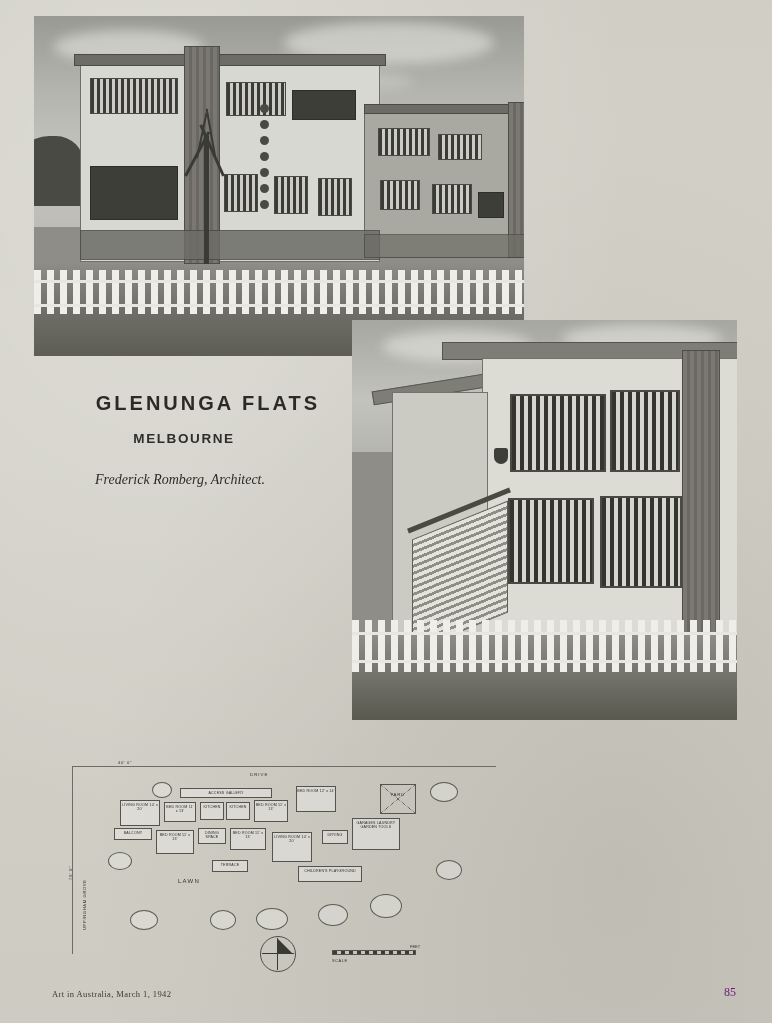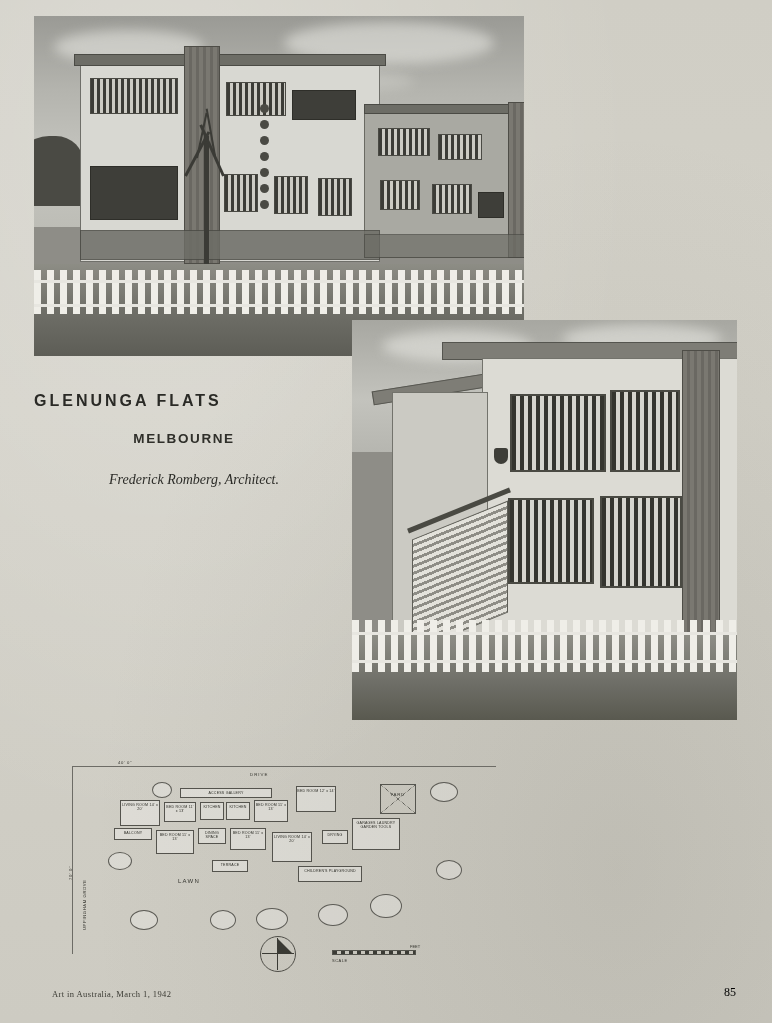--- a/index.html
+++ b/index.html
@@ -145,45 +145,45 @@
   .stair {
     position: absolute;
     background: repeating-linear-gradient(180deg, #e3e2db 0 4px, #8e8d86 4px 7px);
     border: 1px solid #5d5d56;
     box-sizing: border-box;
   }
 
   
   .title {
     position: absolute;
-    left: 34px;
+    left: 20px;
     top: 392px;
     width: 300px;
-    text-align: left;
+    text-align: right;
     font-family: "Liberation Sans", sans-serif;
     font-weight: bold;
-    font-size: 16px;
+    font-size: 20px;
     letter-spacing: 3px;
     color: #2a2a26;
   }
   .subtitle {
     position: absolute;
     left: 34px;
     top: 431px;
     width: 300px;
     text-align: center;
     font-family: "Liberation Sans", sans-serif;
     font-weight: bold;
     font-size: 13.5px;
     letter-spacing: 1.6px;
     color: #2f2f2a;
   }
   .architect {
     position: absolute;
-    left: 44px;
+    left: 30px;
     top: 472px;
     width: 300px;
     text-align: center;
     font-style: italic;
     font-size: 14px;
     color: #2b2b27;
   }
   .body-copy {
     position: absolute;
     left: 56px;
@@ -214,21 +214,21 @@
     top: 989px;
     font-size: 8.5px;
     letter-spacing: 0.4px;
     color: #3a3a33;
   }
   .footer-right {
     position: absolute;
     right: 36px;
     top: 985px;
     font-size: 12px;
-    color: #000000;
+    color: #701a75;
   }
 
   
   .plan {
     position: absolute;
     left: 60px;
     top: 760px;
     width: 450px;
     height: 225px;
   }

